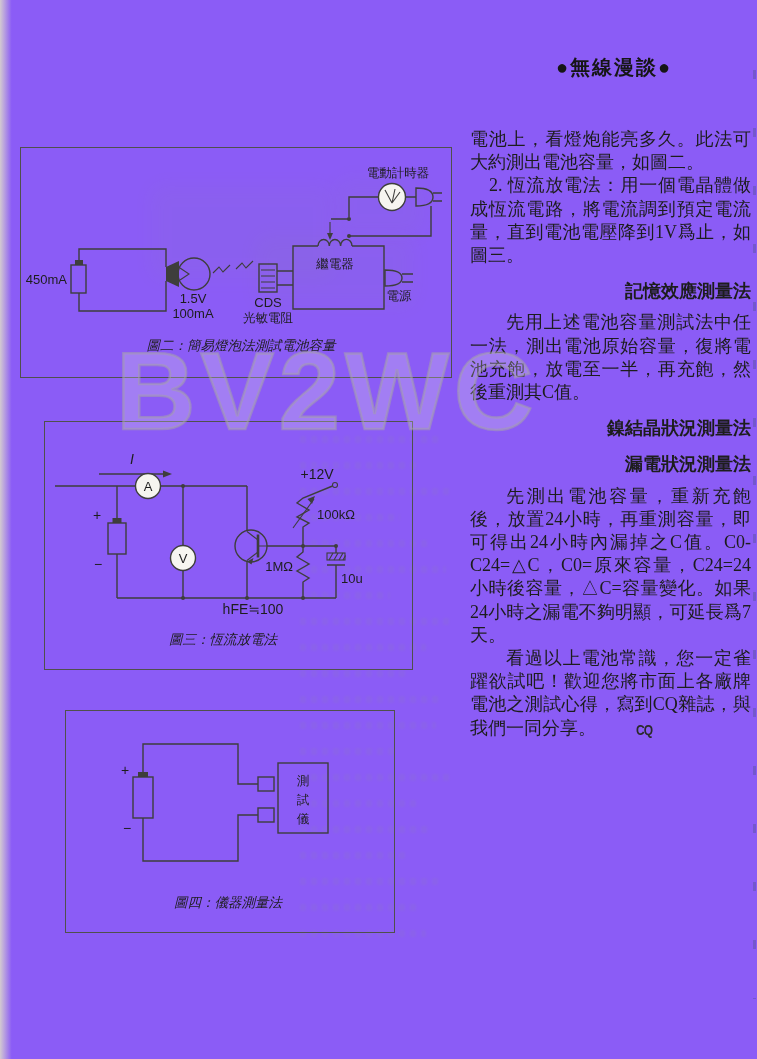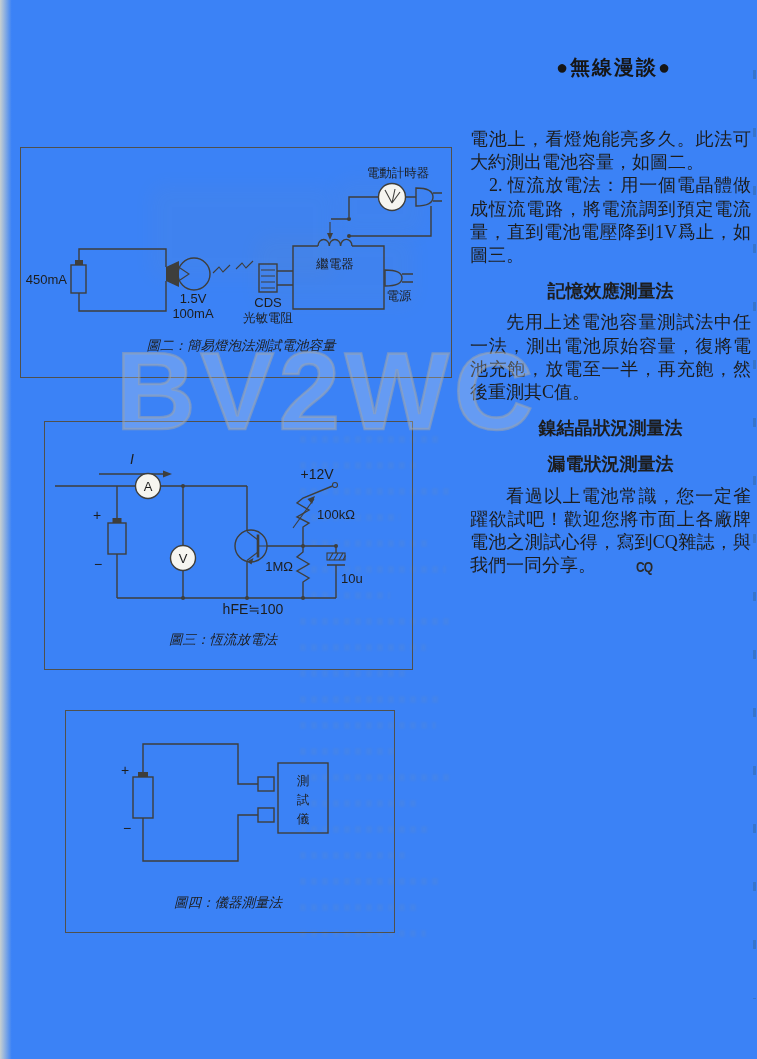--- a/index.html
+++ b/index.html
@@ -1,18 +1,18 @@
 <!DOCTYPE html>
 <html><head>
 <meta charset="utf-8">
 <style>
   html,body { margin:0; padding:0; background:#d8d6d0; }
   .page {
     position:relative; width:757px; height:1059px; margin:0 auto;
-    background:#3b82f6;
+    background:#8b5cf6;
     overflow:hidden;
     font-family:"Liberation Serif", serif;
     color:#1d1d1d;
   }
   
   .edge-left {
     position:absolute; left:0; top:0; bottom:0; width:13px; z-index:2;
     background:linear-gradient(90deg, #e0ddca 0%, rgba(246,245,240,0) 90%);
     opacity:.85;
   }
@@ -52,21 +52,21 @@
   svg text.cap { font-family:"Liberation Serif", serif; font-style:italic; font-size:13.5px; }
   
   .article {
     position:absolute; left:470px; top:128px; width:281px; z-index:6;
     font-size:18px; line-height:23.2px; text-align:justify;
   }
   .article p  { margin:0; }
   .article p.continue { text-indent:0; }
   .article p.num      { text-indent:19px; }
   .article p.indent   { text-indent:36px; }
-  .article h3 { margin:13px 0 8px 0; font-size:18px; font-weight:bold; text-align:center; }
+  .article h3 { margin:13px 0 8px 0; font-size:18px; font-weight:bold; text-align:right; }
   .endmark {
     display:inline-block; margin-left:4px;
     font-family:"Liberation Sans", sans-serif;
     font-size:12px; font-weight:900; letter-spacing:-1px;
     color:#2a2a2a; transform:scaleY(1.15);
   }
   
   .watermark {
     position:absolute; left:116px; top:336px; z-index:8; pointer-events:none;
     font-family:"Liberation Sans", sans-serif; font-weight:bold;
@@ -235,19 +235,20 @@
     </svg>
   </div>
 
   <div class="article">
       <p class="continue">電池上，看燈炮能亮多久。此法可大約測出電池容量，如圖二。</p>
       <p class="num">2. 恆流放電法：用一個電晶體做成恆流電路，將電流調到預定電流量，直到電池電壓降到1V爲止，如圖三。</p>
       <h3>記憶效應測量法</h3>
       <p class="indent">先用上述電池容量測試法中任一法，測出電池原始容量，復將電池充飽，放電至一半，再充飽，然後重測其C值。</p>
       <h3>鎳結晶狀況測量法</h3>
       <h3>漏電狀況測量法</h3>
+      <p class="indent">先測出電池容量，重新充飽後，放置24小時，再重測容量，即可得出24小時內漏掉之C值。C0-C24=△C，C0=原來容量，C24=24小時後容量，△C=容量變化。如果24小時之漏電不夠明顯，可延長爲7天。</p>
       <p class="indent">看過以上電池常識，您一定雀躍欲試吧！歡迎您將市面上各廠牌電池之測試心得，寫到CQ雜誌，與我們一同分享。<span class="endmark">CQ</span></p>
     </div>
 
   <div class="watermark">BV2WC</div>
 
 
 </div>
 
 </body></html>

